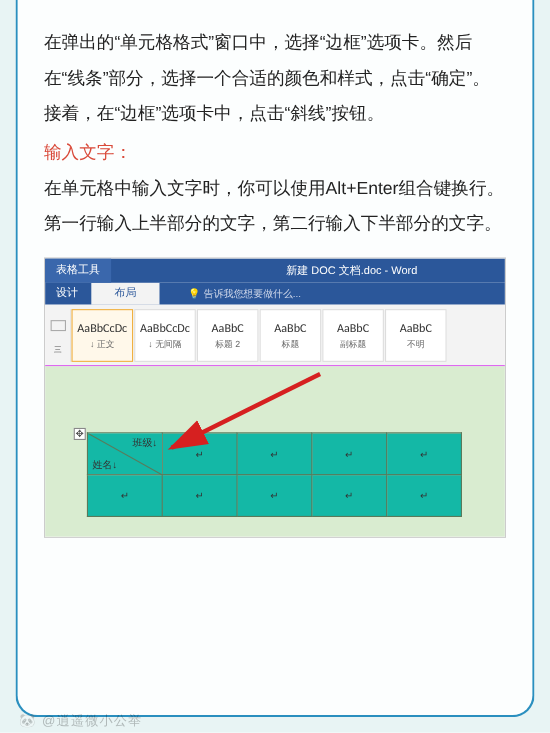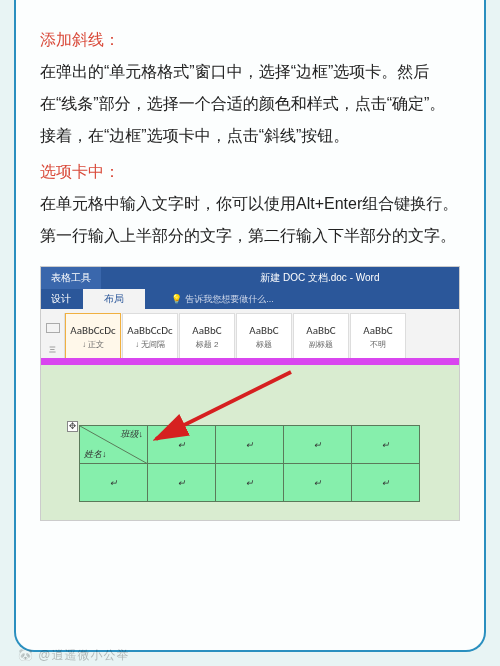--- a/index.html
+++ b/index.html
@@ -88,21 +88,21 @@
   }
   .ribbon-tabs .hint {
     margin-left: 14px;
     color: #d0d8ea;
     font-size: 9px;
   }
   .ribbon-tabs .bulb { margin-right: 3px; }
   .ribbon-body {
     height: 56px;
     background: #f3f3f3;
-    border-bottom: 7px solid #d946ef;
+    border-bottom: 1px solid #d946ef;
     display: flex;
     align-items: flex-start;
     padding-top: 4px;
     overflow: hidden;
   }
   .left-group {
     width: 24px;
     border-right: 1px solid #ddd;
     height: 48px;
     display: flex;
@@ -154,22 +154,21 @@
     border-collapse: collapse;
   }
   .tbl td {
     border: 1px solid #5a7a5a;
     width: 68px;
     height: 38px;
     font-size: 9px;
     color: #333;
     vertical-align: middle;
     text-align: center;
-    background: #86efac;
-    font-style: italic;
+    background: #14b8a6;
   }
   .tbl td.diag {
     position: relative;
     text-align: left;
     padding: 2px 3px;
     font-size: 9px;
     vertical-align: top;
   }
   .tbl td.diag .top-lbl { position: absolute; right: 4px; top: 2px; }
   .tbl td.diag .bot-lbl { position: absolute; left: 4px; bottom: 2px; }
@@ -200,24 +199,23 @@
     font-size: 12px;
     color: rgba(0,0,0,0.25);
     letter-spacing: 1px;
   }
 </style>
 </head>
 <body>
 
 <div class="panel">
 
-  <div class="heading">添加斜线：</div>
   <div class="paragraph">在弹出的“单元格格式”窗口中，选择“边框”选项卡。然后在“线条”部分，选择一个合适的颜色和样式，点击“确定”。接着，在“边框”选项卡中，点击“斜线”按钮。</div>
 
-  <div class="heading">选项卡中：</div>
+  <div class="heading">输入文字：</div>
   <div class="paragraph">在单元格中输入文字时，你可以使用Alt+Enter组合键换行。第一行输入上半部分的文字，第二行输入下半部分的文字。</div>
 
   <div class="screenshot">
     <div class="ribbon-top">
       <div class="tool-tab">表格工具</div>
       <div class="title">新建 DOC 文档.doc - Word</div>
     </div>
     <div class="ribbon-tabs">
       <span class="tab">设计</span>
       <span class="tab active">布局</span>

